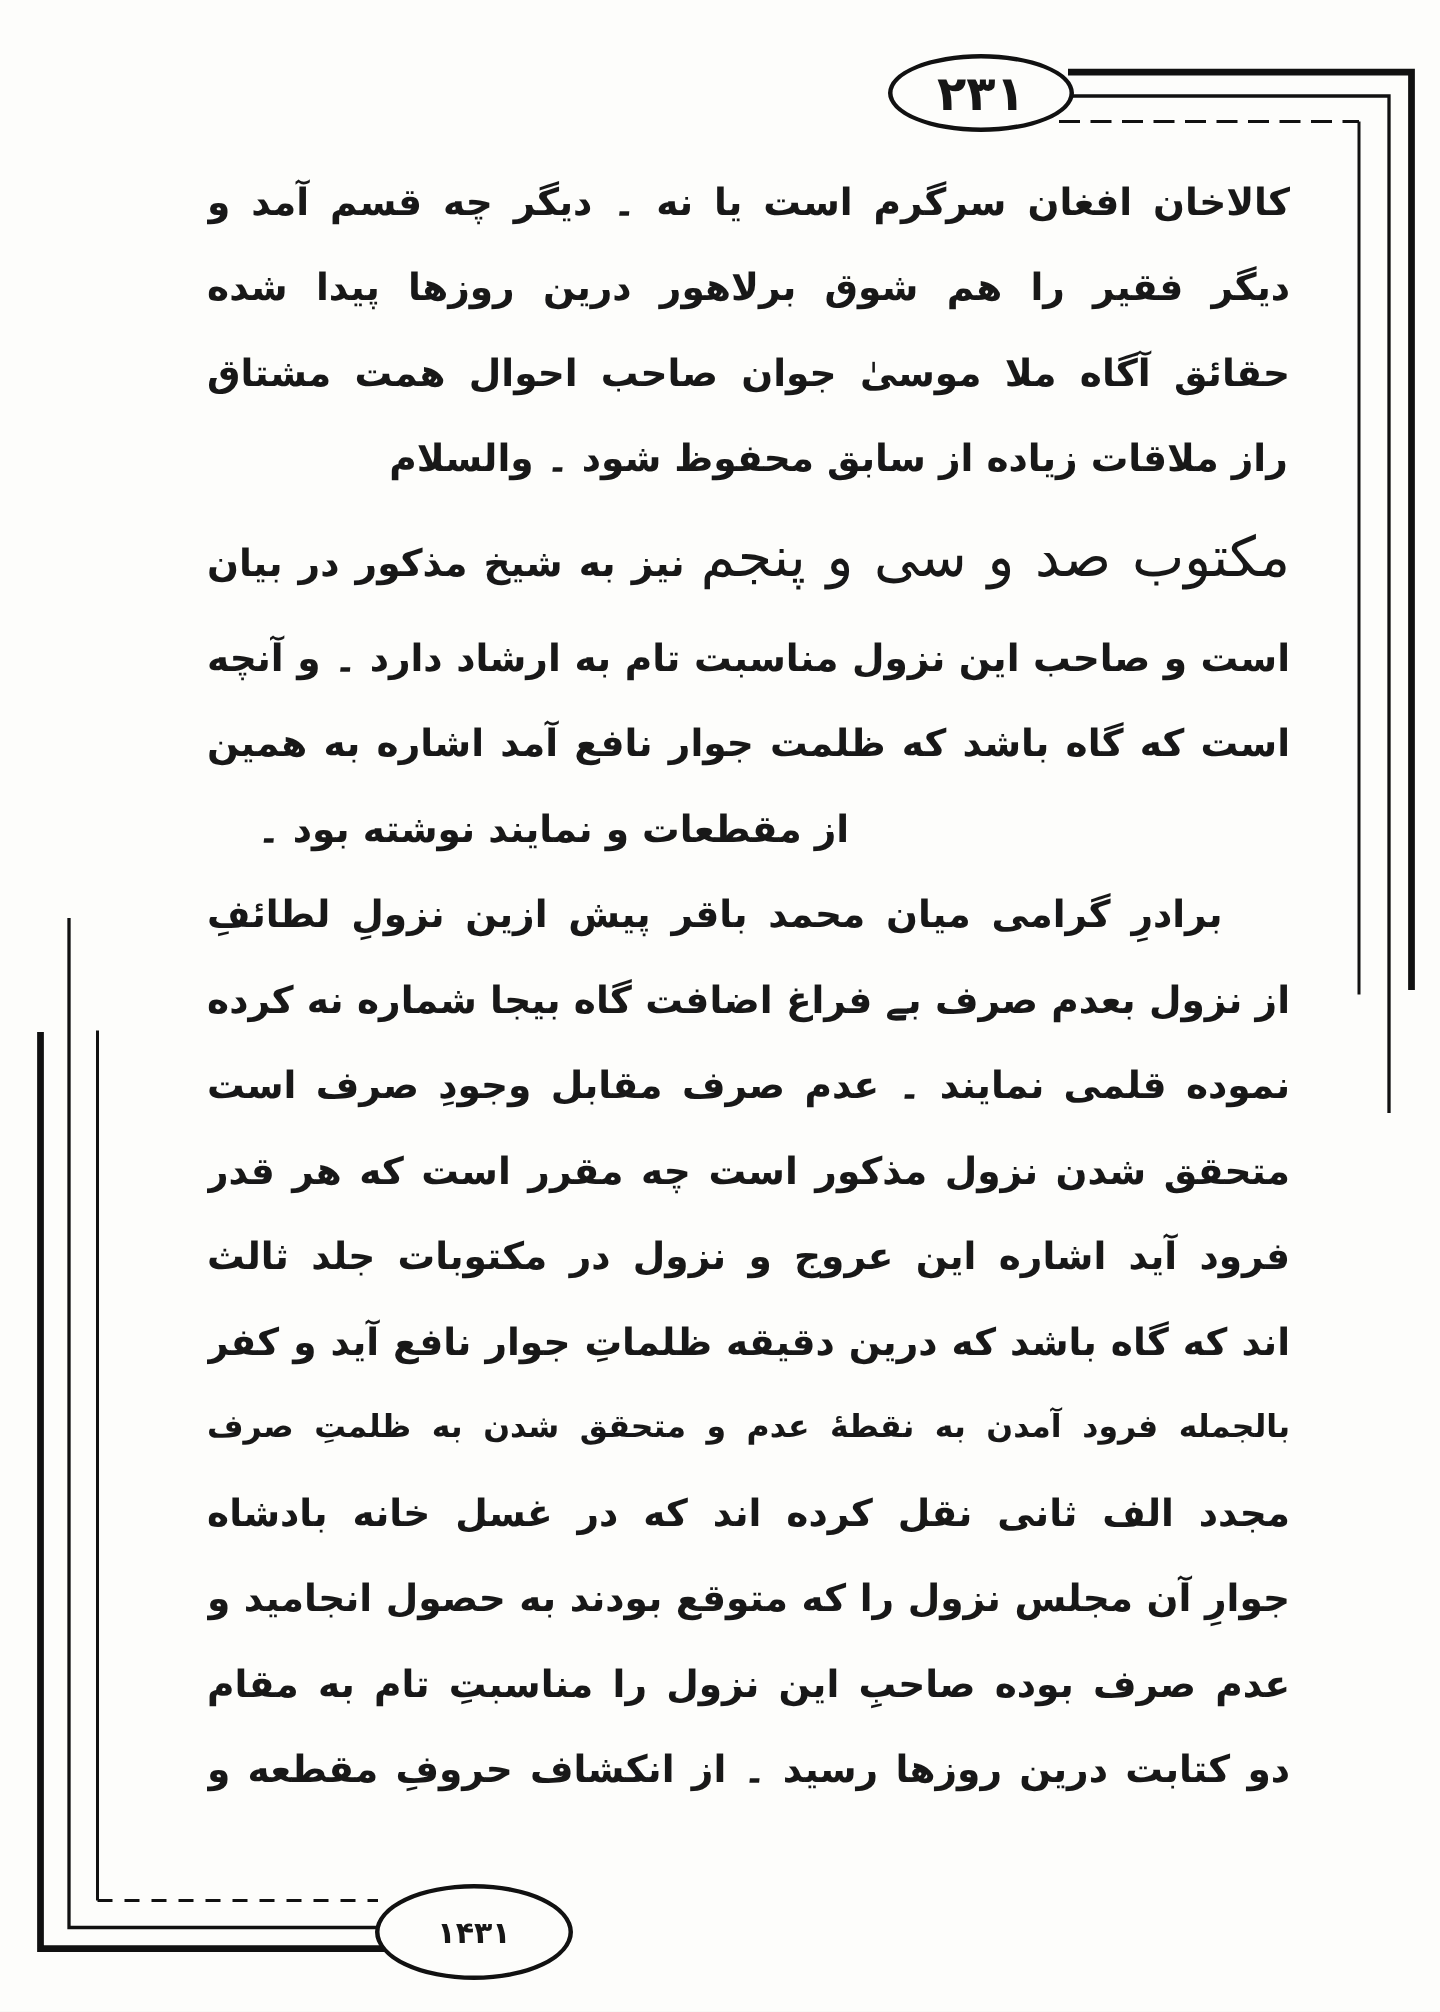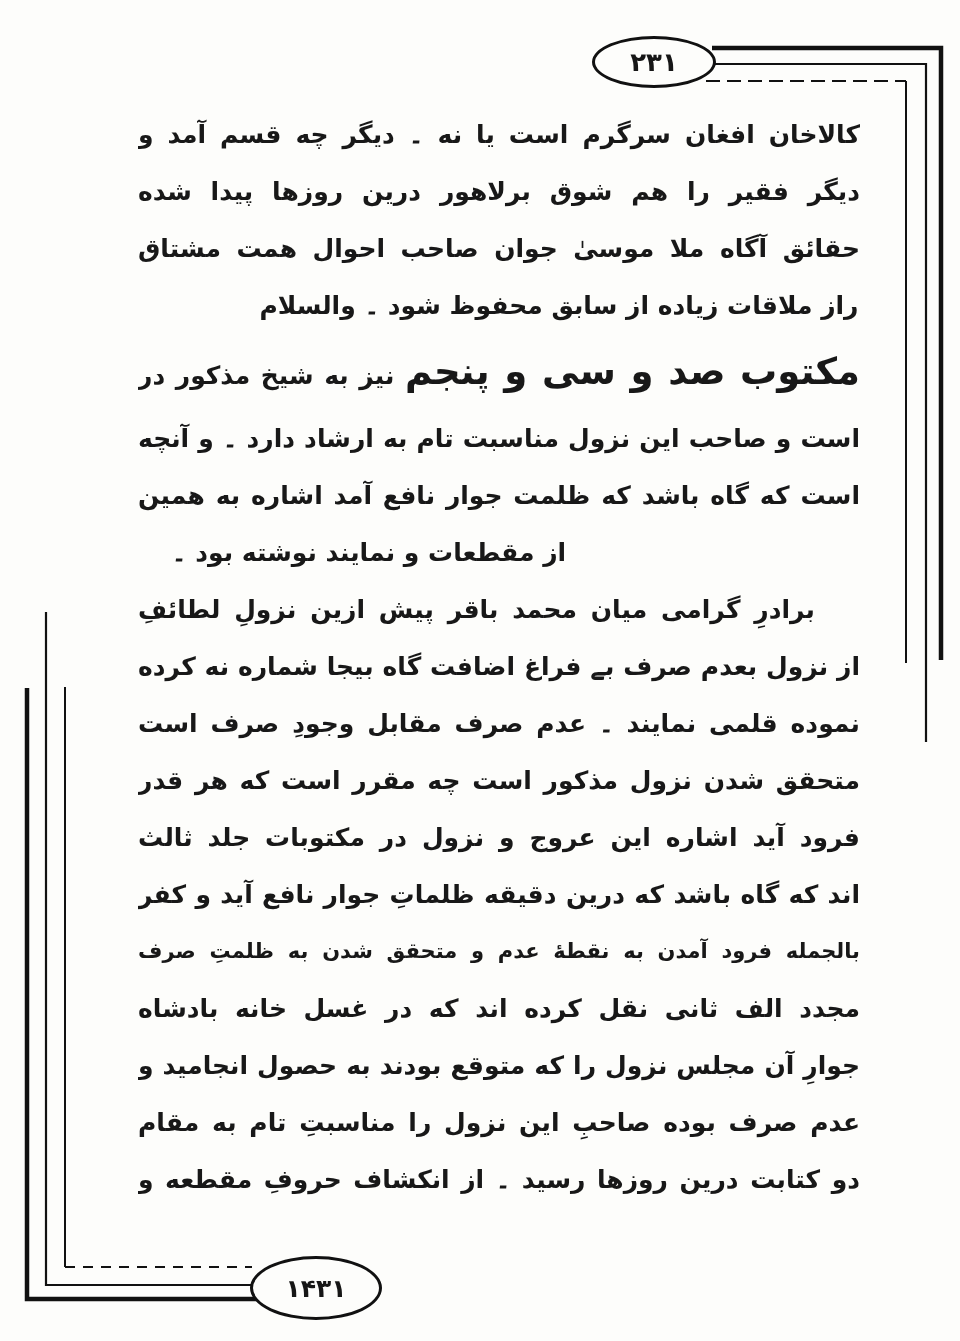--- a/index.html
+++ b/index.html
@@ -15,22 +15,22 @@
   .frame{position:absolute;left:0;top:0;width:960px;height:1341px;}
   .cartouche{
     position:absolute;
     border:3px solid #111;
     border-radius:50%;
     background:#fdfdfb;
     display:flex;align-items:center;justify-content:center;
     font-weight:bold;
     z-index:5;
   }
-  .cartouche.top{left:592px;top:36px;width:118px;height:46px;font-size:26px;}
-  .cartouche.bottom{left:250px;top:1256px;width:126px;height:58px;font-size:25px;letter-spacing:2px;}
+  .cartouche.top{left:592px;top:36px;width:118px;height:46px;font-size:32px;}
+  .cartouche.bottom{left:250px;top:1256px;width:126px;height:58px;font-size:20px;letter-spacing:2px;}
   .textblock{
     position:absolute;
     left:138px;top:106px;width:722px;
     direction:rtl;
     z-index:4;
   }
   .textblock p{
     margin:0;padding:0;
     height:57px;
     line-height:57px;
@@ -48,21 +48,21 @@
     text-align-last:justify;
     overflow:hidden;
   }
   .textblock p.center-left{text-align:center;padding-left:120px;}
   .textblock p.center-right{text-align:center;padding-right:260px;}
   .textblock p.indent{padding-right:45px;}
   .textblock p.small{font-size:21px;}
   .textblock p.heading{height:76px;line-height:76px;}
   .heading-label{
     font-size:37px;
-    font-weight:bold;
+    font-weight:normal;
     letter-spacing:-1px;
   }
 </style>
 </head>
 <body>
 
 <div class="page">
 
   <svg class="frame" viewBox="0 0 960 1341" xmlns="http://www.w3.org/2000/svg" fill="none" stroke="#111" stroke-linecap="butt">
 

